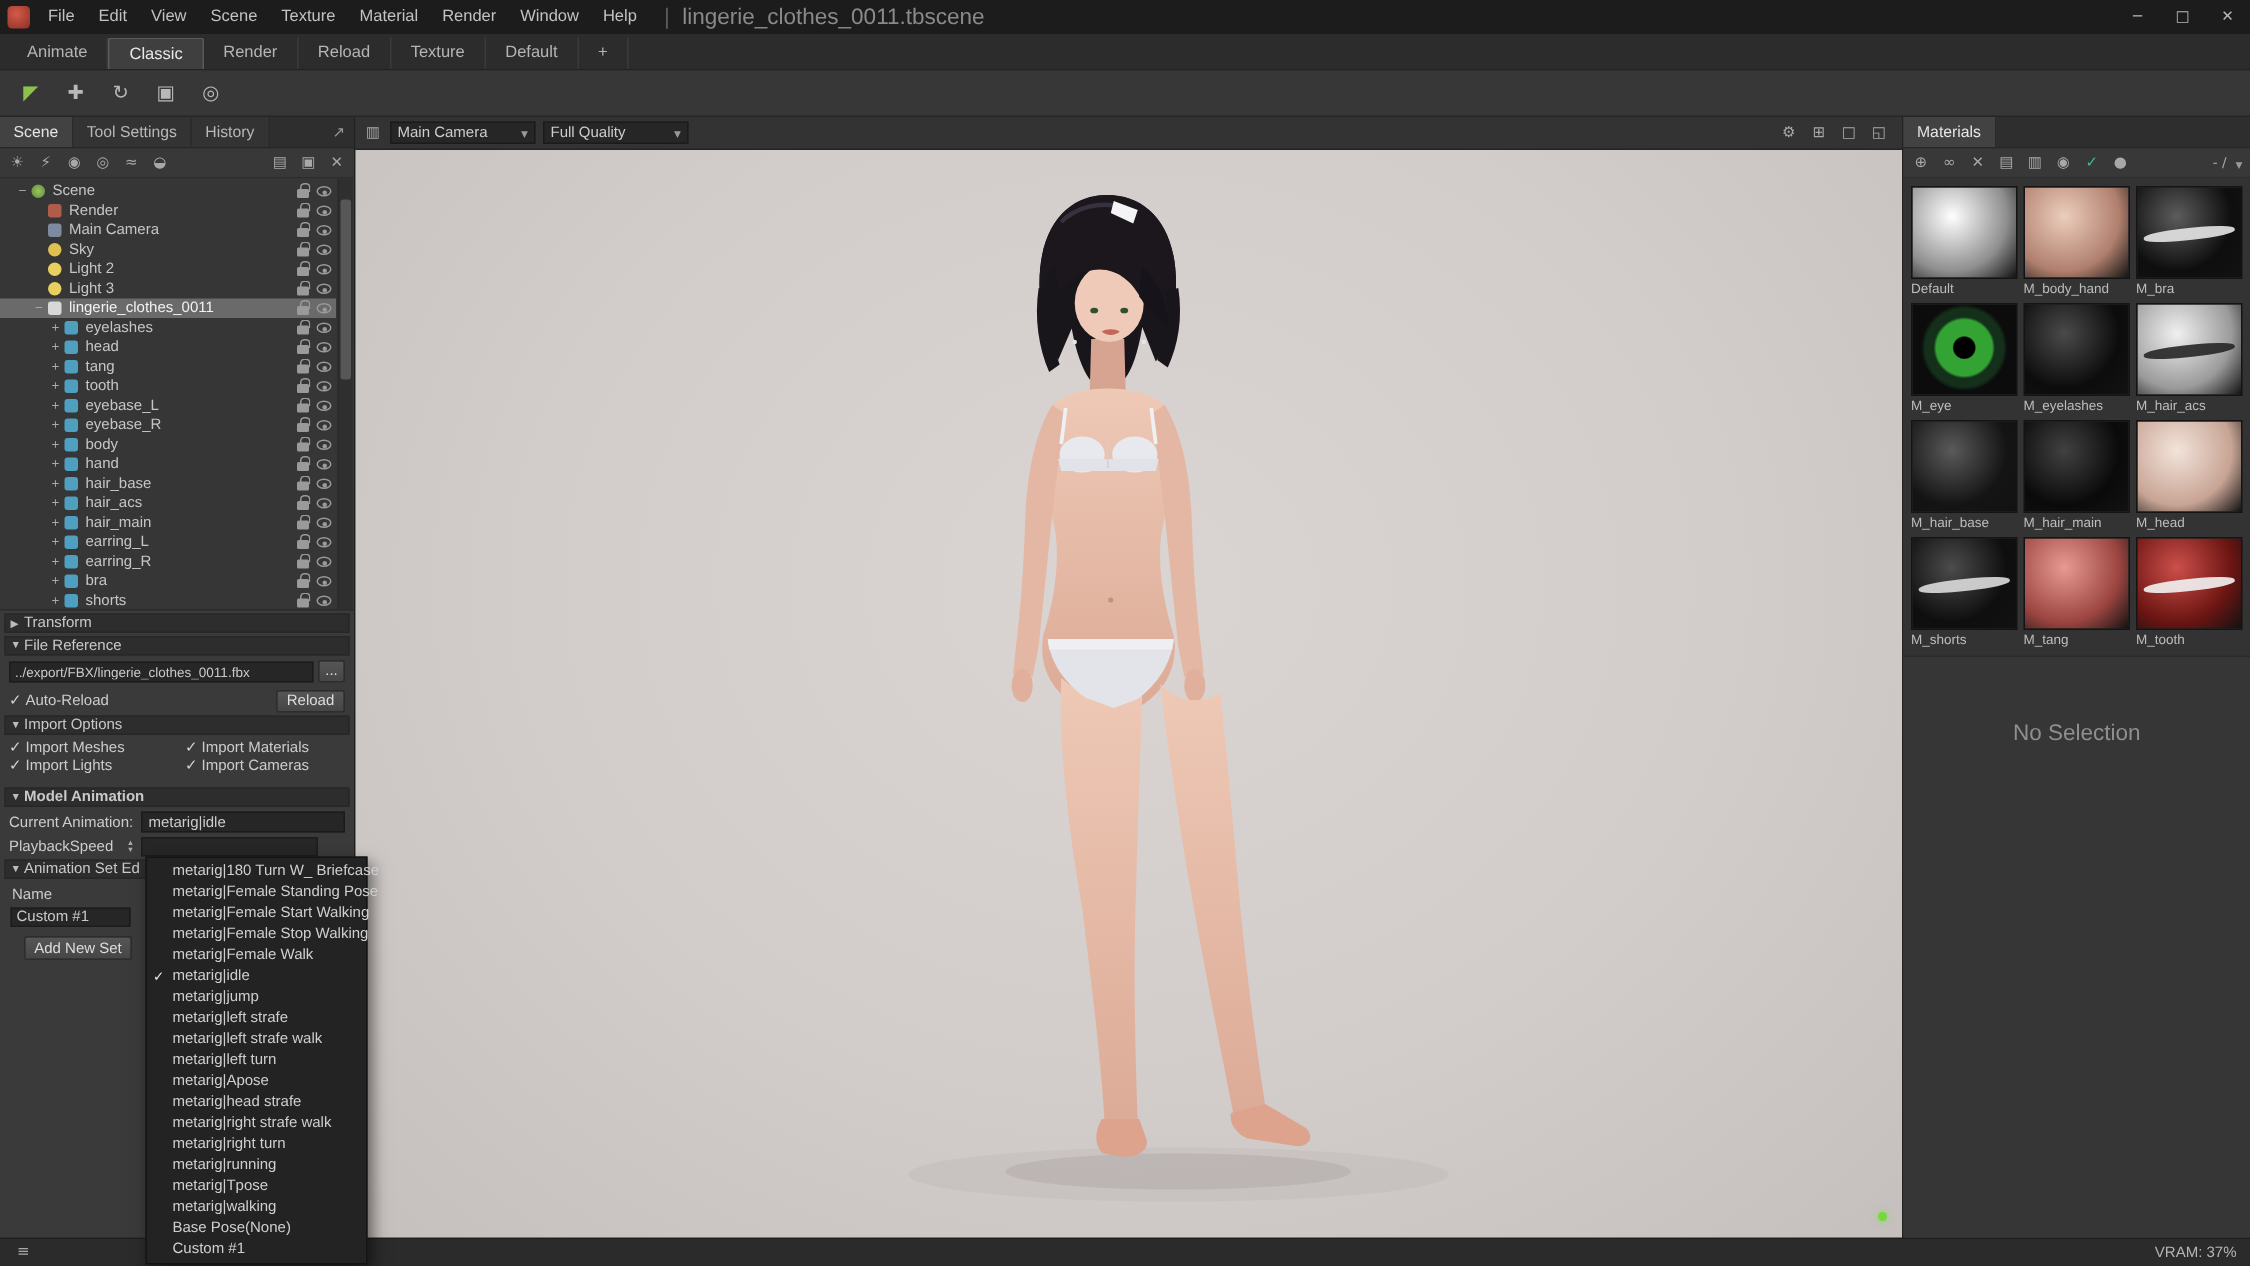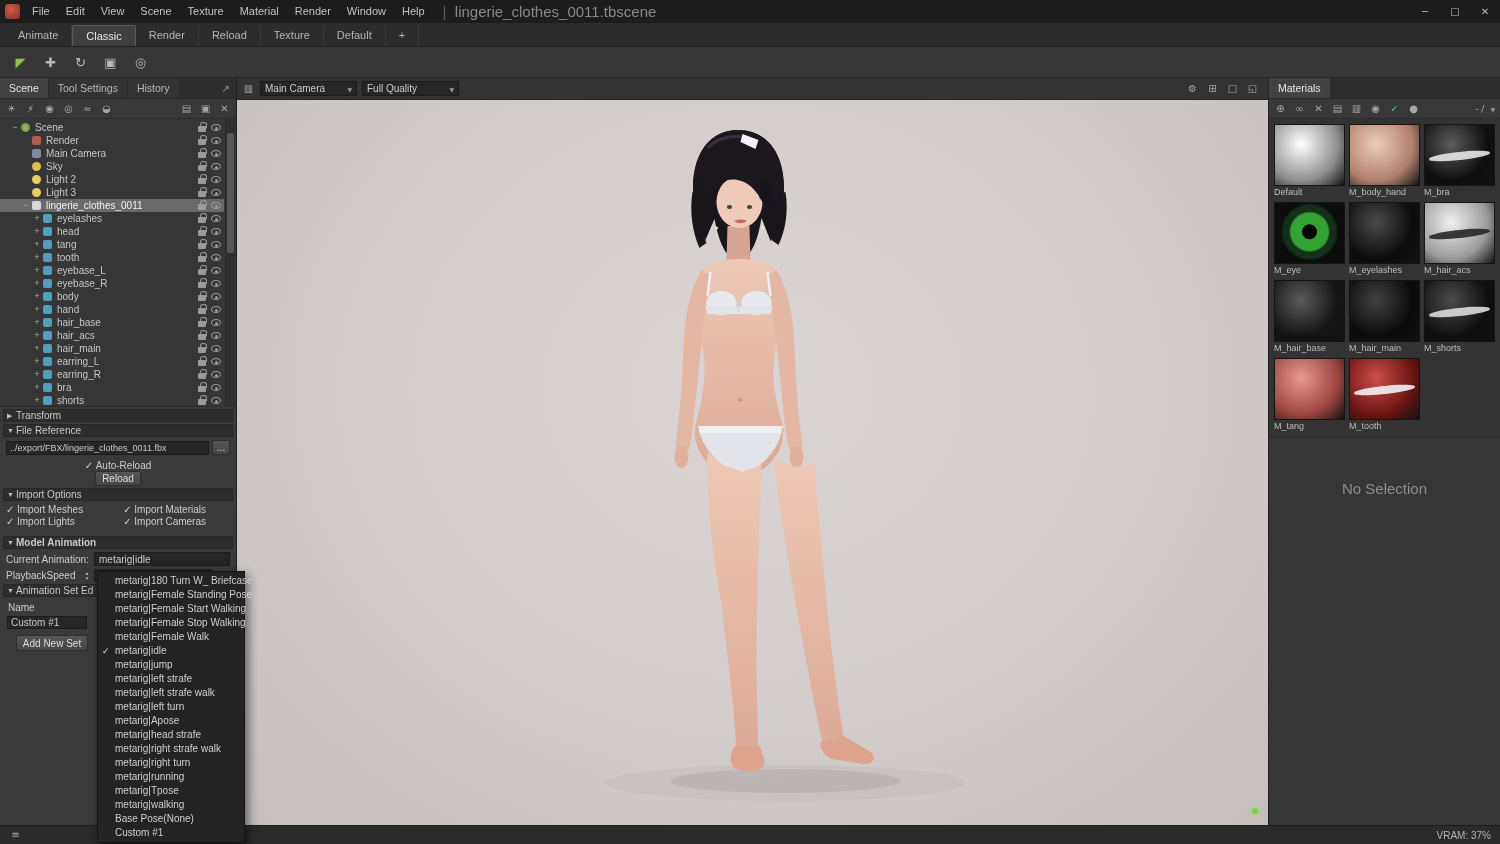--- a/index.html
+++ b/index.html
@@ -70,21 +70,21 @@
   .arr { width:9px; font-size:7px; color:#bbb; }
   .arr::before { content:"▼"; }
   .collapsed .arr::before { content:"▶"; }
 
   .row { display:flex; align-items:center; margin:3px 6px 0; }
   .text-field { background:#262626; border:1px solid #1c1c1c; color:#c9c9c9; font-family:inherit; padding:0 3px; font-size:10px; height:13px; }
   input.text-field { outline:none; }
   .btn { background:linear-gradient(#565656,#464646); border:1px solid #2d2d2d; border-radius:2px; color:#ddd; font-family:inherit; font-size:10px; }
   .path-row .path-field { flex:1; height:14px; font-size:9px; }
   .browse-btn { width:18px; height:15px; margin-left:3px; }
-  .reload-row { justify-content:space-between; margin-top:5px;flex-direction:column; }
+  .reload-row { justify-content:space-between; margin-top:5px; }
   .reload-btn { width:46px; height:15px; }
   .chk { display:flex; align-items:center; font-size:10px; color:#ccc; }
   .tick { width:11px; display:inline-block; color:#d5d5d5; font-size:10px; }
   .tick::before { content:"✓"; }
   .import-grid { display:grid; grid-template-columns:1.1fr 1fr; margin:3px 6px 0; row-gap:1px; }
 
   .lbl { font-size:10px; color:#ccc; }
   .anim-row .lbl { width:88px; flex:none; }
   .combo { flex:1; height:14px; background:#262626; border:1px solid #1b1b1b; color:#ccc; font-size:10px; line-height:13px; padding:0 4px; }
   .speed-row .lbl { width:76px; flex:none; }
@@ -623,20 +623,24 @@
           <div class="mat-tile">
             <div class="mat-thumb" style="background: radial-gradient(circle at 38% 32%, rgb(90, 90, 90) 0%, rgb(20, 20, 20) 62%, rgb(18, 18, 18) 100%);"></div>
             <div class="mat-label">M_hair_base</div>
           </div>
 
           <div class="mat-tile">
             <div class="mat-thumb" style="background: radial-gradient(circle at 38% 32%, rgb(65, 65, 65) 0%, rgb(10, 10, 10) 62%, rgb(18, 18, 18) 100%);"></div>
             <div class="mat-label">M_hair_main</div>
           </div>
 
+          <div class="mat-tile">
+            <div class="mat-thumb" style="background: radial-gradient(circle at 38% 32%, rgb(243, 227, 218) 0%, rgb(199, 164, 148) 62%, rgb(18, 18, 18) 100%);"></div>
+            <div class="mat-label">M_head</div>
+          </div>
 
           <div class="mat-tile">
             <div class="mat-thumb" style="background: radial-gradient(circle at 38% 32%, rgb(76, 76, 76) 0%, rgb(14, 14, 14) 62%, rgb(18, 18, 18) 100%);">
               <div class="thumb-band" style="background: rgb(220, 220, 220);"></div>
             </div>
             <div class="mat-label">M_shorts</div>
           </div>
 
           <div class="mat-tile">
             <div class="mat-thumb" style="background: radial-gradient(circle at 38% 32%, rgb(231, 154, 146) 0%, rgb(156, 69, 64) 62%, rgb(18, 18, 18) 100%);"></div>

